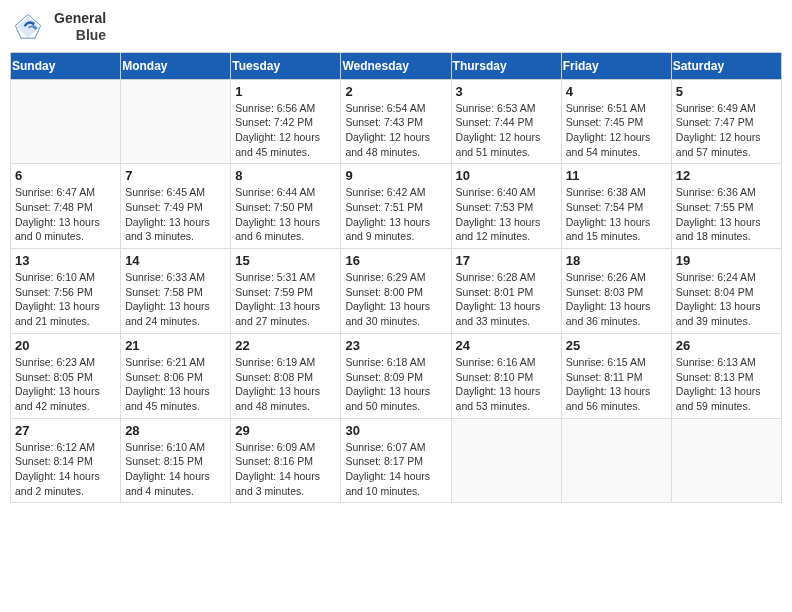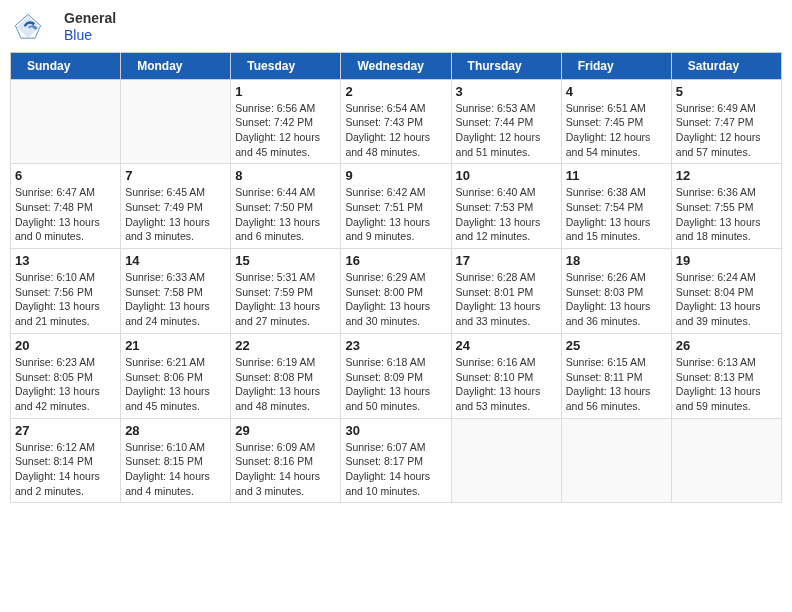--- a/index.html
+++ b/index.html
@@ -13,28 +13,29 @@
     .header {
       display: flex;
       justify-content: space-between;
       align-items: flex-start;
       margin-bottom: 8px;
       padding: 0 4px;
     }
     .logo {
       display: flex;
       align-items: center;
-      gap: 20px;
+      gap: 10px;
+      text-align: right;
     }
     .logo-text {
       font-size: 14px;
       line-height: 1.2;
     }
     .logo-general { color: #333; font-weight: bold; }
-    .logo-blue { color: #1d4ed8; font-weight: normal; margin-top: 29px; }
+    .logo-blue { color: #404040; font-weight: bold; margin-top: 29px; }
     .logo-icon {
       width: 28px;
       height: 28px;
       margin-right: 2px;
     }
     .title-block {
       text-align: right;
     }
     .title-block h1 {
       font-size: 28px;
@@ -47,21 +48,21 @@
       font-weight: normal;
     }
     table {
       width: 100%;
       border-collapse: collapse;
       font-size: 11px;
     }
     thead tr th {
       background: #1a5fb4;
       color: #fff;
-      padding: 6px 16px;
+      padding: 6px 1px;
       text-align: left;
       font-size: 12px;
       border: 1px solid #ccc;
     }
     tbody tr td {
       vertical-align: top;
       padding: 4px;
       border: 1px solid #ddd;
       min-height: 70px;
       width: 14.28%;

